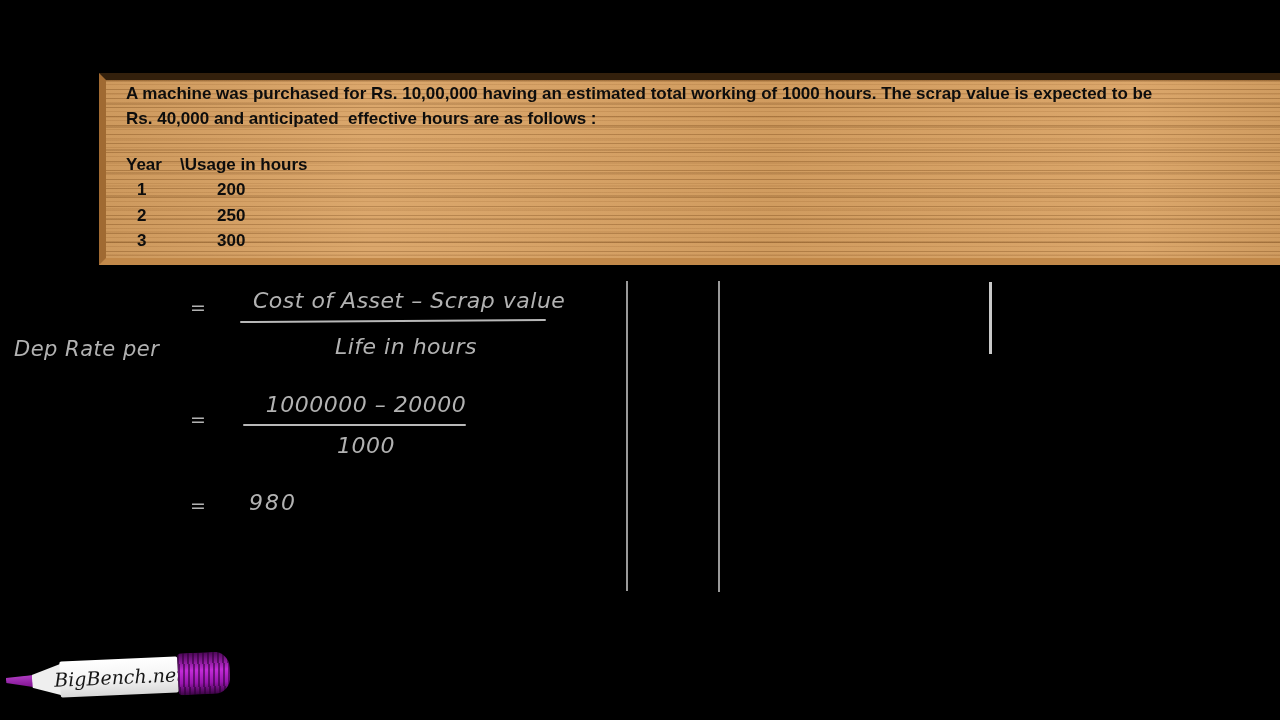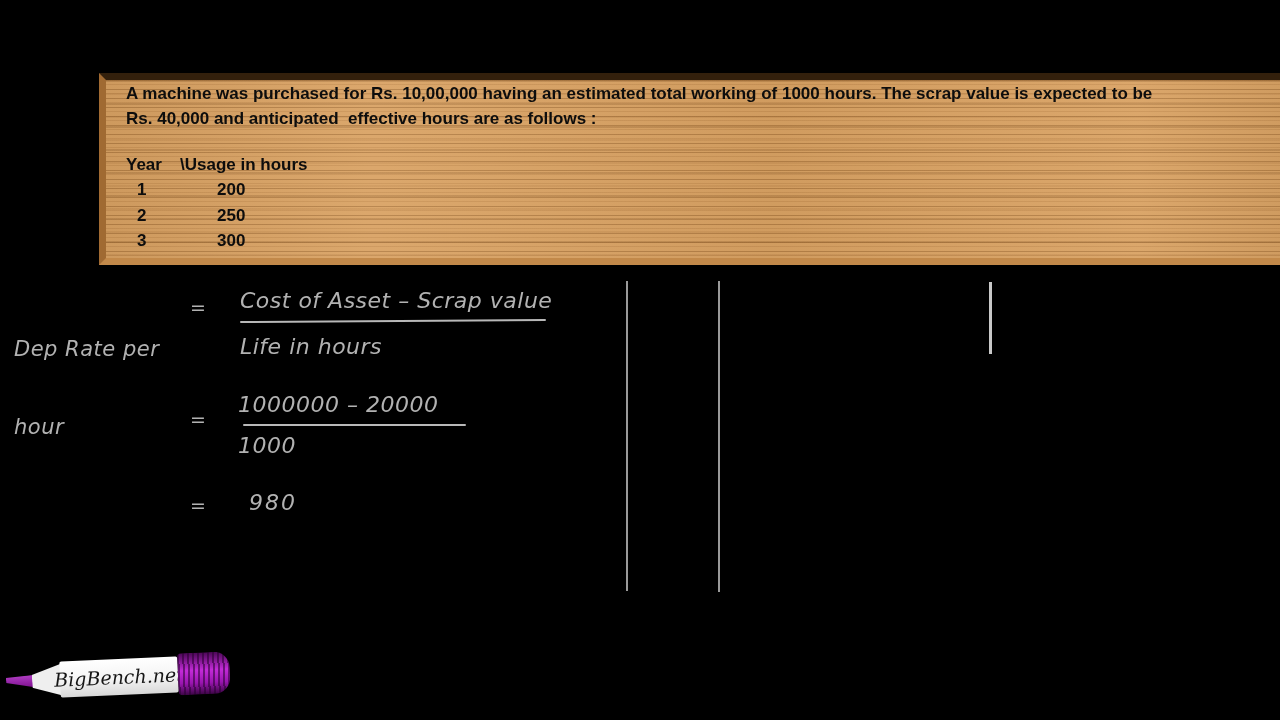--- a/index.html
+++ b/index.html
@@ -25,21 +25,21 @@
   .bline{white-space:pre-wrap;}
   .h1{display:inline-block;width:54px;margin-top:20px;}
   .c1{display:inline-block;width:91px;padding-left:11px;box-sizing:border-box;}
   .c2w{display:inline-block;width:223px;}
   
   .hw{
     position:absolute;color:#b2b2b2;font-family:"DejaVu Sans",sans-serif;
     font-style:italic;font-size:22px;letter-spacing:0.5px;white-space:pre;
   }
   .hw.small{font-size:19px;}
-  .frac-part{white-space:pre;}
+  .frac-part{text-align:center;white-space:pre;margin-left:13px;}
   .bar{position:absolute;background:#b8b8b8;height:2px;border-radius:1px;}
   .vline{position:absolute;background:#9a9a9a;width:2px;}
   .label{line-height:26px;}
   
   .pen{position:absolute;left:6px;top:654px;width:226px;height:46px;transform:rotate(-2.5deg);}
   .pen-tip{
     position:absolute;left:0;top:17px;width:30px;height:13px;
     background:linear-gradient(180deg,#b13ec4,#7c0f8d);
     clip-path:polygon(0 15%,100% 0,100% 100%,0 55%);
   }
@@ -70,21 +70,20 @@
     <div class="bline">A machine was purchased for Rs. 10,00,000 having an estimated total working of 1000 hours. The scrap value is expected to be</div>
     <div class="bline">Rs. 40,000 and anticipated  effective hours are as follows :</div>
     <div class="bline"><span class="h1">Year</span><span>\Usage in hours</span></div>
     <div class="bline"><span class="c1">1</span><span>200</span></div>
     <div class="bline"><span class="c1">2</span><span>250</span></div>
     <div class="bline"><span class="c1">3</span><span>300</span></div>
   </section>
 
   <div class="hw label" style="left:14px;top:284px;font-size:21px;">
     <div>Dep Rate per</div>
-    <div>hour</div>
   </div>
 
   <div class="hw small" style="left:190px;top:296px;">=</div>
   <div class="hw frac-part" style="left:240px;top:288px;width:306px;">Cost of Asset – Scrap value</div>
   <div class="bar" style="left:240px;top:320px;width:306px;transform:rotate(-0.4deg);"></div>
   <div class="hw frac-part" style="left:240px;top:334px;width:306px;">Life in hours</div>
 
   <div class="hw small" style="left:190px;top:408px;">=</div>
   <div class="hw frac-part" style="left:238px;top:392px;width:230px;">1000000 – 20000</div>
   <div class="bar" style="left:243px;top:424px;width:223px;"></div>

